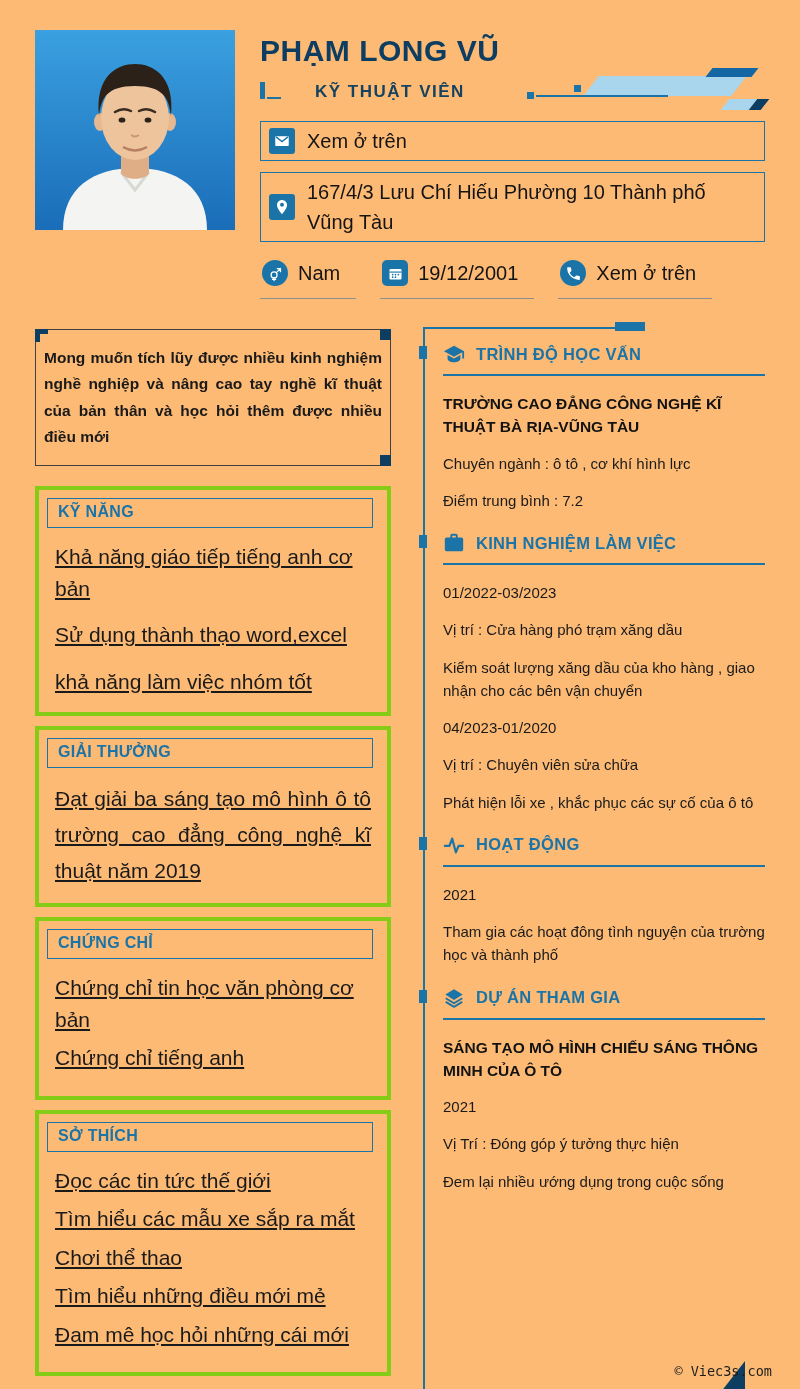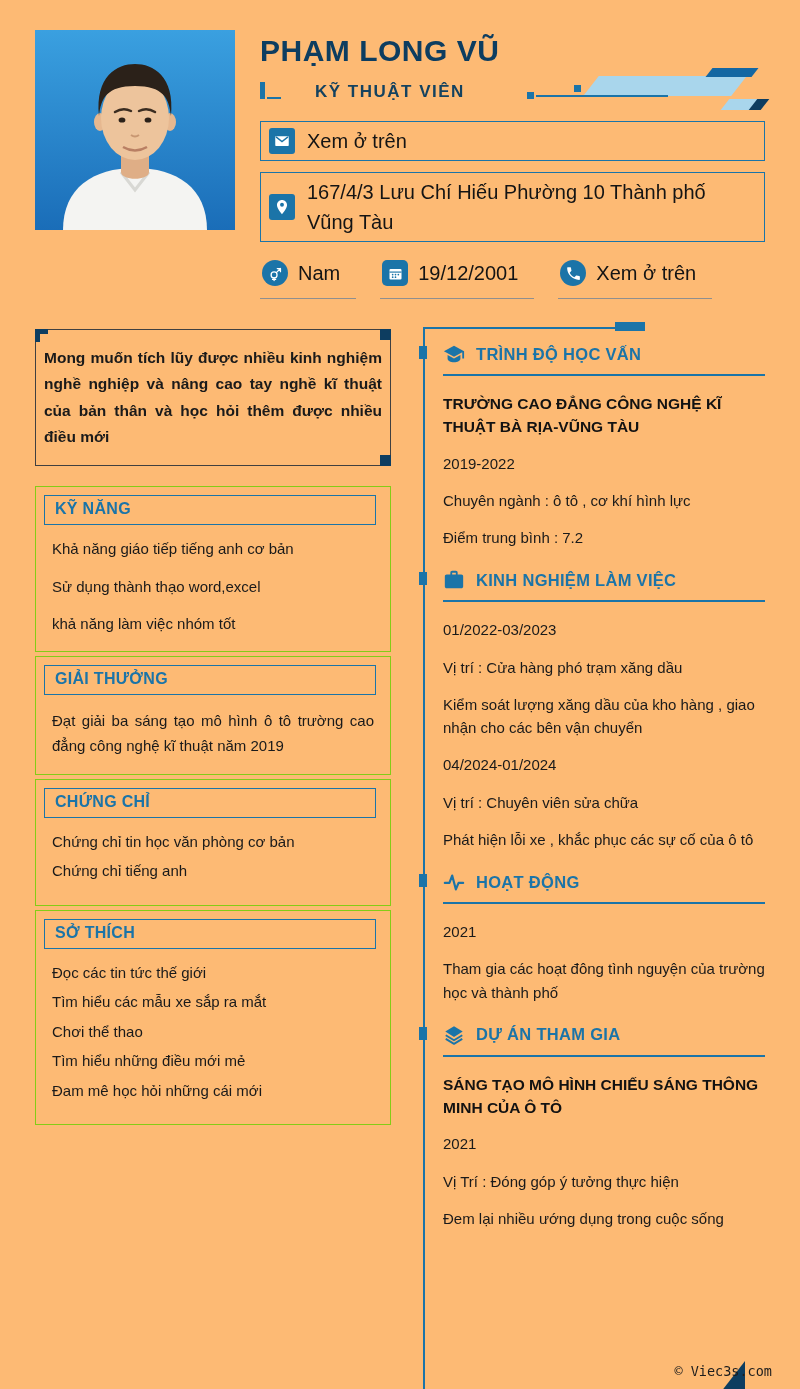--- a/index.html
+++ b/index.html
@@ -47,23 +47,23 @@
   
   .objective { position: relative; border: 1px solid #404040; padding: 15px 8px; margin-bottom: 20px; font-weight: bold; }
   .objective p { margin: 0; font-size: 15.5px; line-height: 1.7; text-align: justify; color: #1a1a1a; }
   .objective .sq { position: absolute; width: 11px; height: 11px; background: #0d3d60; }
   .objective .sq.tr { top: -1px; right: -1px; }
   .objective .sq.br { bottom: -1px; right: -1px; }
   .objective .na { position: absolute; top: -1px; left: -1px; width: 13px; height: 5px; background: #0d3d60; }
   .objective .nb { position: absolute; top: -1px; left: -1px; width: 5px; height: 13px; background: #0d3d60; }
 
   
-  .lbox { border: 1px solid #84cc16; margin-bottom: 4px; }
+  .lbox { border: 4px solid #84cc16; margin-bottom: 10px; }
   .lhead { border: 1px solid #1b74a8; margin: 8px 14px 0 8px; padding: 4px 10px 6px; color: #1b74a8; font-weight: 700; font-size: 16px; letter-spacing: .3px; }
-  .lbody { padding: 13px 16px 15px; font-size: 15px; line-height: 1.5; color: #1a1a1a; }
+  .lbody { padding: 13px 16px 15px; font-size: 21px; line-height: 1.5; color: #1a1a1a; text-decoration: underline; }
   .lbody p { margin: 0 0 15px; }
   .lbody p:last-child { margin-bottom: 0; }
   .lbody.tight p { margin: 0 0 7px; }
   .just { text-align: justify; line-height: 1.7 !important; }
 
   
   .right { position: relative; width: 342px; border-left: 2px solid #1b74a8; padding: 14px 0 0 18px; min-height: 1085px; }
   .right::before { content: ""; position: absolute; top: -2px; left: -2px; width: 212px; height: 2px; background: #1b74a8; }
   .top-tick { position: absolute; top: -7px; left: 190px; width: 30px; height: 9px; background: #1b74a8; }
 
@@ -240,38 +240,37 @@
       <div class="rsec">
         <div class="rhead">
           <span class="ric">
             <svg viewBox="0 0 24 24">
                 <path d="M12 3L1 9l11 6 9-4.91V17h2V9L12 3zM5 13.18v4C5 19.29 8.13 21 12 21s7-1.71 7-3.82v-4l-7 3.82-7-3.82z" fill="#1b74a8"></path>
               </svg>
           </span>
           <span>TRÌNH ĐỘ HỌC VẤN</span>
         </div>
         <p class="rcompany">TRƯỜNG CAO ĐẲNG CÔNG NGHỆ KĨ THUẬT BÀ RỊA-VŨNG TÀU</p>
-        <p class="rtext">2019-2022</p>
         <p class="rtext">Chuyên ngành : ô tô , cơ khí hình lực</p>
         <p class="rtext">Điểm trung bình : 7.2</p>
       </div>
 
       <div class="rsec">
         <div class="rhead">
           <span class="ric">
             <svg viewBox="0 0 24 24">
                 <path d="M10 2h4c1.1 0 2 .9 2 2v2h4c1.1 0 2 .9 2 2v11c0 1.1-.9 2-2 2H4c-1.1 0-2-.9-2-2V8c0-1.1.9-2 2-2h4V4c0-1.1.9-2 2-2zm0 4h4V4h-4v2z" fill="#1b74a8"></path>
               </svg>
           </span>
           <span>KINH NGHIỆM LÀM VIỆC</span>
         </div>
         <p class="rtext">01/2022-03/2023</p>
         <p class="rtext">Vị trí : Cửa hàng phó trạm xăng dầu</p>
         <p class="rtext">Kiểm soát lượng xăng dầu của kho hàng , giao nhận cho các bên vận chuyển</p>
-        <p class="rtext">04/2024-01/2024</p>
+        <p class="rtext">04/2023-01/2020</p>
         <p class="rtext">Vị trí : Chuyên viên sửa chữa</p>
         <p class="rtext">Phát hiện lỗi xe , khắc phục các sự cố của ô tô</p>
       </div>
 
       <div class="rsec">
         <div class="rhead">
           <span class="ric">
             <svg viewBox="0 0 24 24">
                 <polyline points="2,13 7,13 10,5 14,20 17,13 22,13" fill="none" stroke="#1b74a8" stroke-width="2.4" stroke-linecap="round" stroke-linejoin="round"></polyline>
               </svg>

